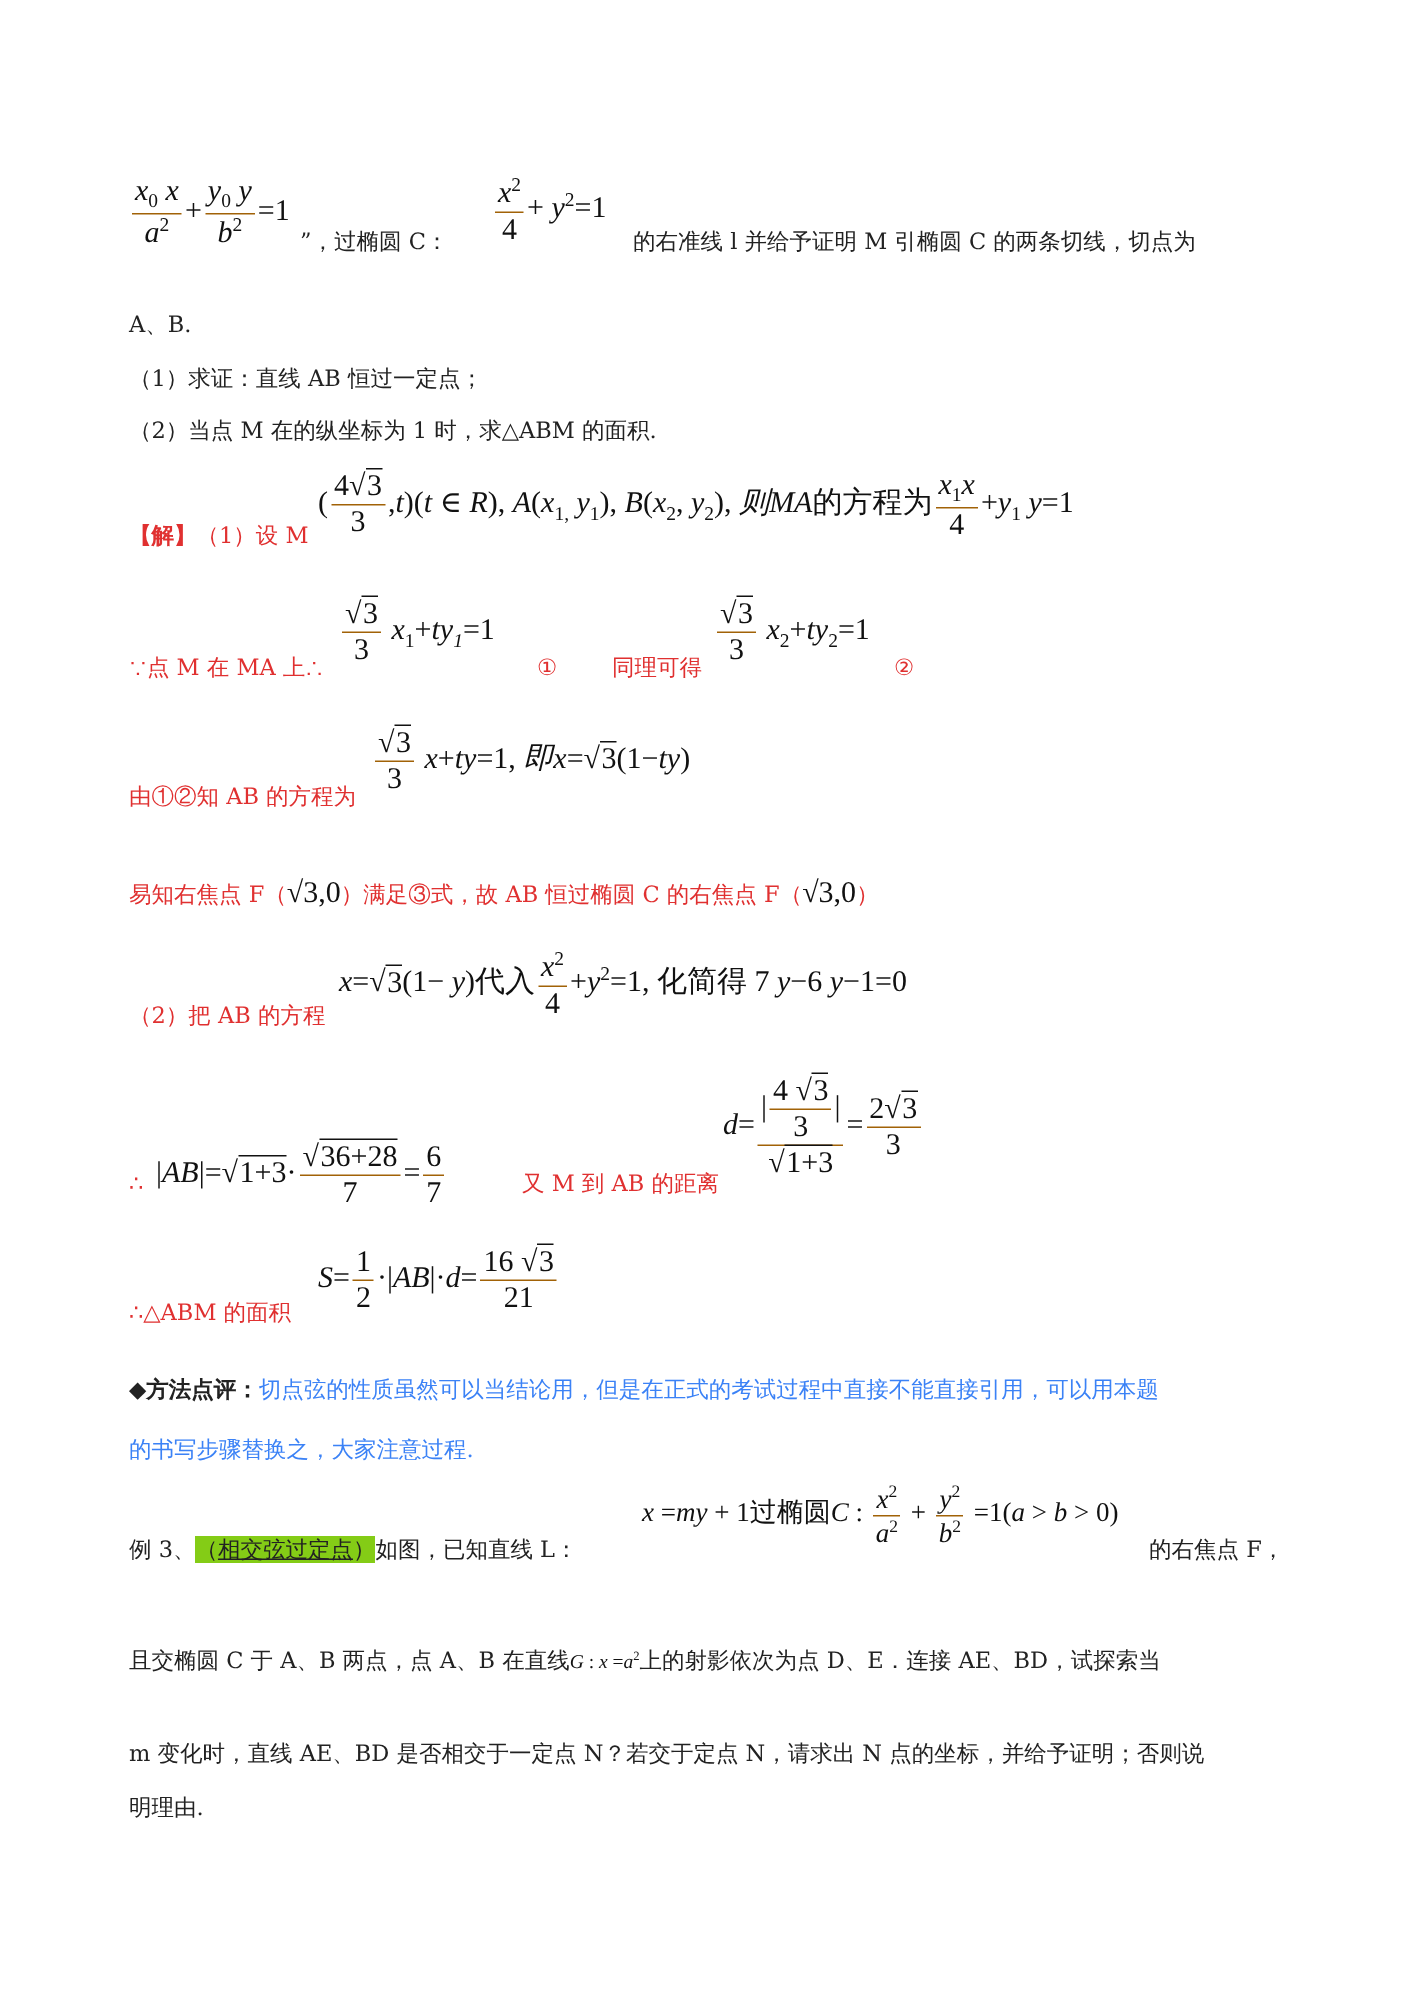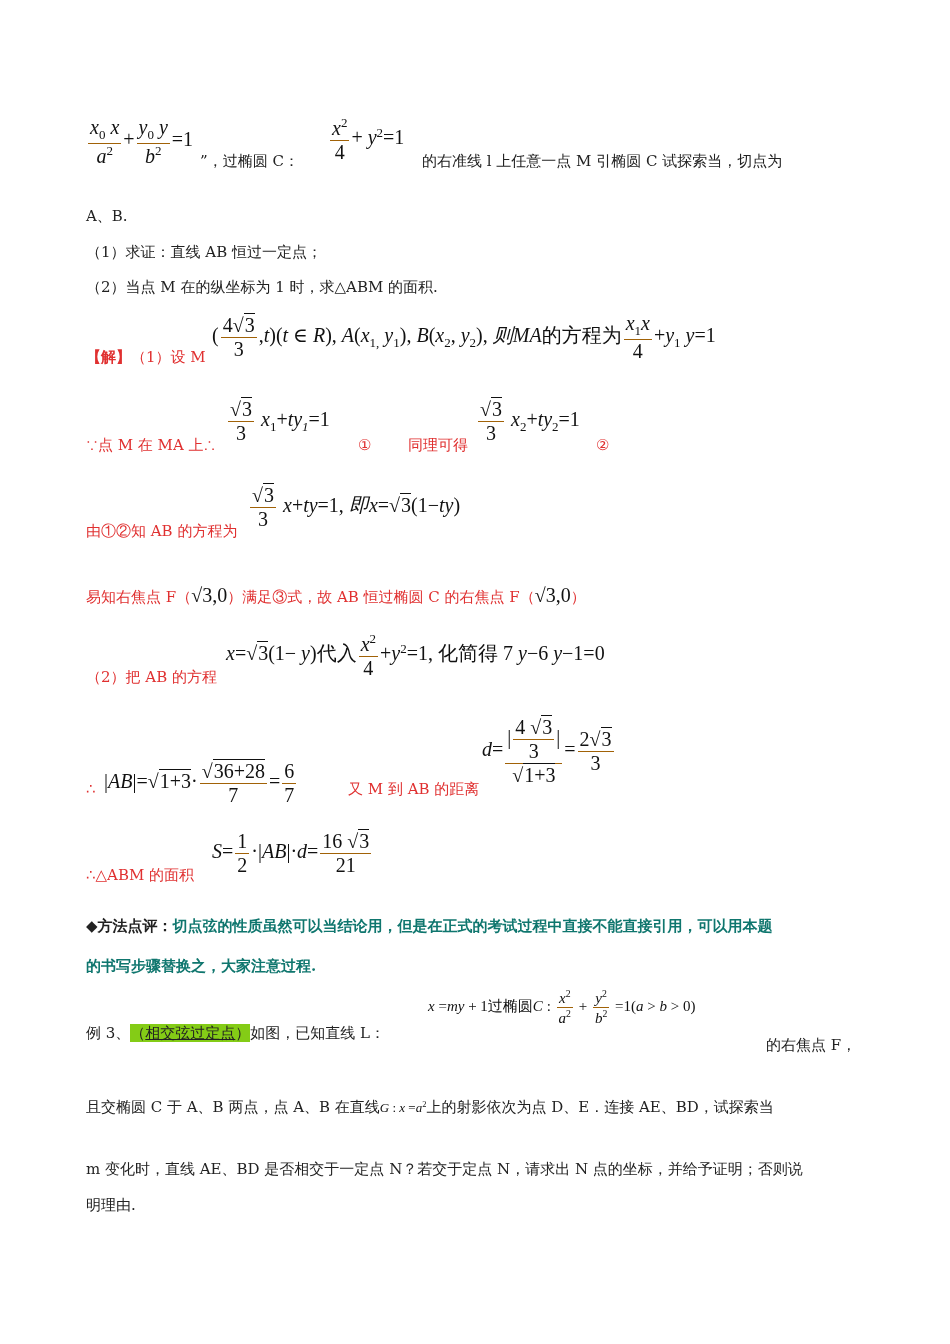--- a/index.html
+++ b/index.html
@@ -2,21 +2,21 @@
 <html><head>
 <meta charset="utf-8">
 <style>
   html, body { margin:0; padding:0; background:#ffffff; }
   body { width:950px; height:1344px; position:relative; overflow:hidden;
          font-family:"DejaVu Serif","Liberation Serif",serif; color:#222; font-size:15px; }
   .abs { position:absolute; white-space:nowrap; }
   .math { font-family:"Liberation Serif","DejaVu Serif",serif; font-size:20px; color:#111; }
   .mi { font-style:italic; }
   .red { color:#e03030; }
-  .blue { color:#0f766e;font-weight:bold; }
+  .blue { color:#3b82f6; }
   .frac { display:inline-flex; flex-direction:column; align-items:center; vertical-align:middle; margin:0 2px; }
   .frac > span { line-height:1.15; padding:0 2px; }
   .frac > .num { border-bottom:1px solid #a16207; }
   sup, sub { font-size:0.65em; }
   .sqrt { border-top:1px solid #111; padding-left:1px; }
   .hl { background:#84cc16; }
   .ul { text-decoration:underline; }
   .bold { font-weight:bold; }
 </style>
 </head>
@@ -31,21 +31,21 @@
       <span><span class="mi">b</span><sup>2</sup></span>
     </span>=1
 </div>
 <div class="abs" style="left:200px;top:152px;">”，过椭圆 C：</div>
 <div class="abs math" style="left:328px;top:116px;">
   <span class="frac">
       <span class="num"><span class="mi">x</span><sup>2</sup></span>
       <span>4</span>
     </span>+ <span class="mi">y</span><sup>2</sup>=1
 </div>
-<div class="abs" style="left:422px;top:152px;">的右准线 l 上任意一点 M 引椭圆 C 试探索当，切点为</div>
+<div class="abs" style="left:422px;top:152px;">的右准线 l 并给予证明 M 引椭圆 C 的两条切线，切点为</div>
 <div class="abs" style="left:86px;top:207px;">A、B.</div>
 <div class="abs" style="left:86px;top:243px;">（1）求证：直线 AB 恒过一定点；</div>
 <div class="abs" style="left:86px;top:278px;">（2）当点 M 在的纵坐标为 1 时，求△ABM 的面积.</div>
 
 <div class="abs red" style="left:86px;top:348px;">
   <span class="bold">【解】</span><span>（1）设 M</span>
 </div>
 <div class="abs math" style="left:212px;top:312px;">
   (<span class="frac">
       <span class="num">4√<span class="sqrt">3</span></span>
@@ -129,28 +129,28 @@
 </div>
 
 <div class="abs" style="left:86px;top:917px;">
   <span class="bold">◆方法点评：</span><span class="blue">切点弦的性质虽然可以当结论用，但是在正式的考试过程中直接不能直接引用，可以用本题</span>
 </div>
 <div class="abs blue" style="left:86px;top:957px;">的书写步骤替换之，大家注意过程.</div>
 
 <div class="abs" style="left:86px;top:1024px;">
   <span>例 3、</span><span class="hl">（<span class="ul">相交弦过定点</span>）</span><span>如图，已知直线 L：</span>
 </div>
-<div class="abs math" style="left:428px;top:988px;font-size:15px;">
+<div class="abs math" style="left:428px;top:988px;font-size:18px;">
   <span class="mi">x</span> =<span class="mi">my</span> + 1过椭圆<span class="mi">C</span> : <span class="frac">
       <span class="num"><span class="mi">x</span><sup>2</sup></span>
       <span><span class="mi">a</span><sup>2</sup></span>
     </span> + <span class="frac">
       <span class="num"><span class="mi">y</span><sup>2</sup></span>
       <span><span class="mi">b</span><sup>2</sup></span>
     </span> =1(<span class="mi">a</span> &gt; <span class="mi">b</span> &gt; 0)
 </div>
-<div class="abs" style="left:766px;top:1024px;margin-top:12px;">的右焦点 F，</div>
+<div class="abs" style="left:766px;top:1024px;">的右焦点 F，</div>
 
 <div class="abs" style="left:86px;top:1098px;">
   <span>且交椭圆 C 于 A、B 两点，点 A、B 在直线</span><span class="math" style="font-size:13px;"><span class="mi">G</span> : <span class="mi">x</span> =<span class="mi">a</span><sup>2</sup></span><span>上的射影依次为点 D、E．连接 AE、BD，试探索当</span>
 </div>
 <div class="abs" style="left:86px;top:1160px;">m 变化时，直线 AE、BD 是否相交于一定点 N？若交于定点 N，请求出 N 点的坐标，并给予证明；否则说</div>
 <div class="abs" style="left:86px;top:1196px;">明理由.</div>
 
 </body></html>

